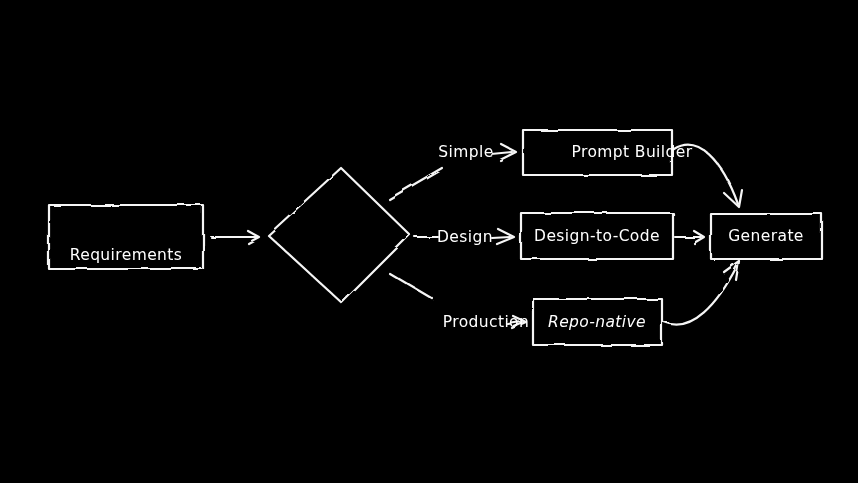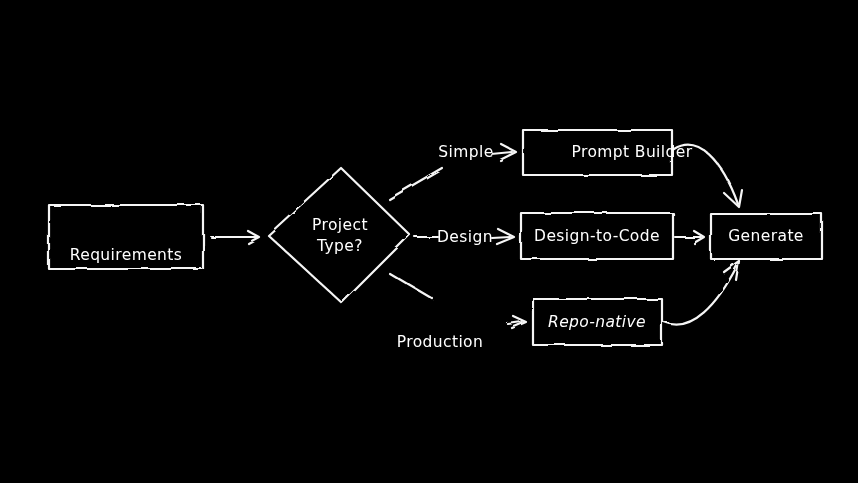--- a/index.html
+++ b/index.html
@@ -61,23 +61,22 @@
 
       <path d="M675,237 L701,237"></path>
       <path d="M694,231 L704,237 L694,243"></path>
 
       <path d="M664,322 C692,334 718,303 737,266"></path>
       <path d="M724,272 L739,261 L736,280"></path>
     </g>
   </svg>
 
   <div class="lbl" style="left:126px; top:255px;">Requirements</div>
-  <div class="lbl diamond" style="left:340px; top:236px;">Project Type?</div>
   <div class="lbl" style="left:597px; top:152px;margin-left:35px;">Prompt Builder</div>
   <div class="lbl" style="left:597px; top:236px;">Design-to-Code</div>
   <div class="lbl" style="left:597px; top:322px;font-style:italic;">Repo-native</div>
   <div class="lbl" style="left:766px; top:236px;">Generate</div>
 
   <div class="lbl" style="left:466px; top:152px;text-align:right;">Simple</div>
   <div class="lbl" style="left:465px; top:237px;">Design</div>
-  <div class="lbl" style="left:440px; top:322px;margin-top:20px;">Production</div>
+  <div class="lbl" style="left:486px; top:322px;">Production</div>
 
 </div>
 
 </body></html>

